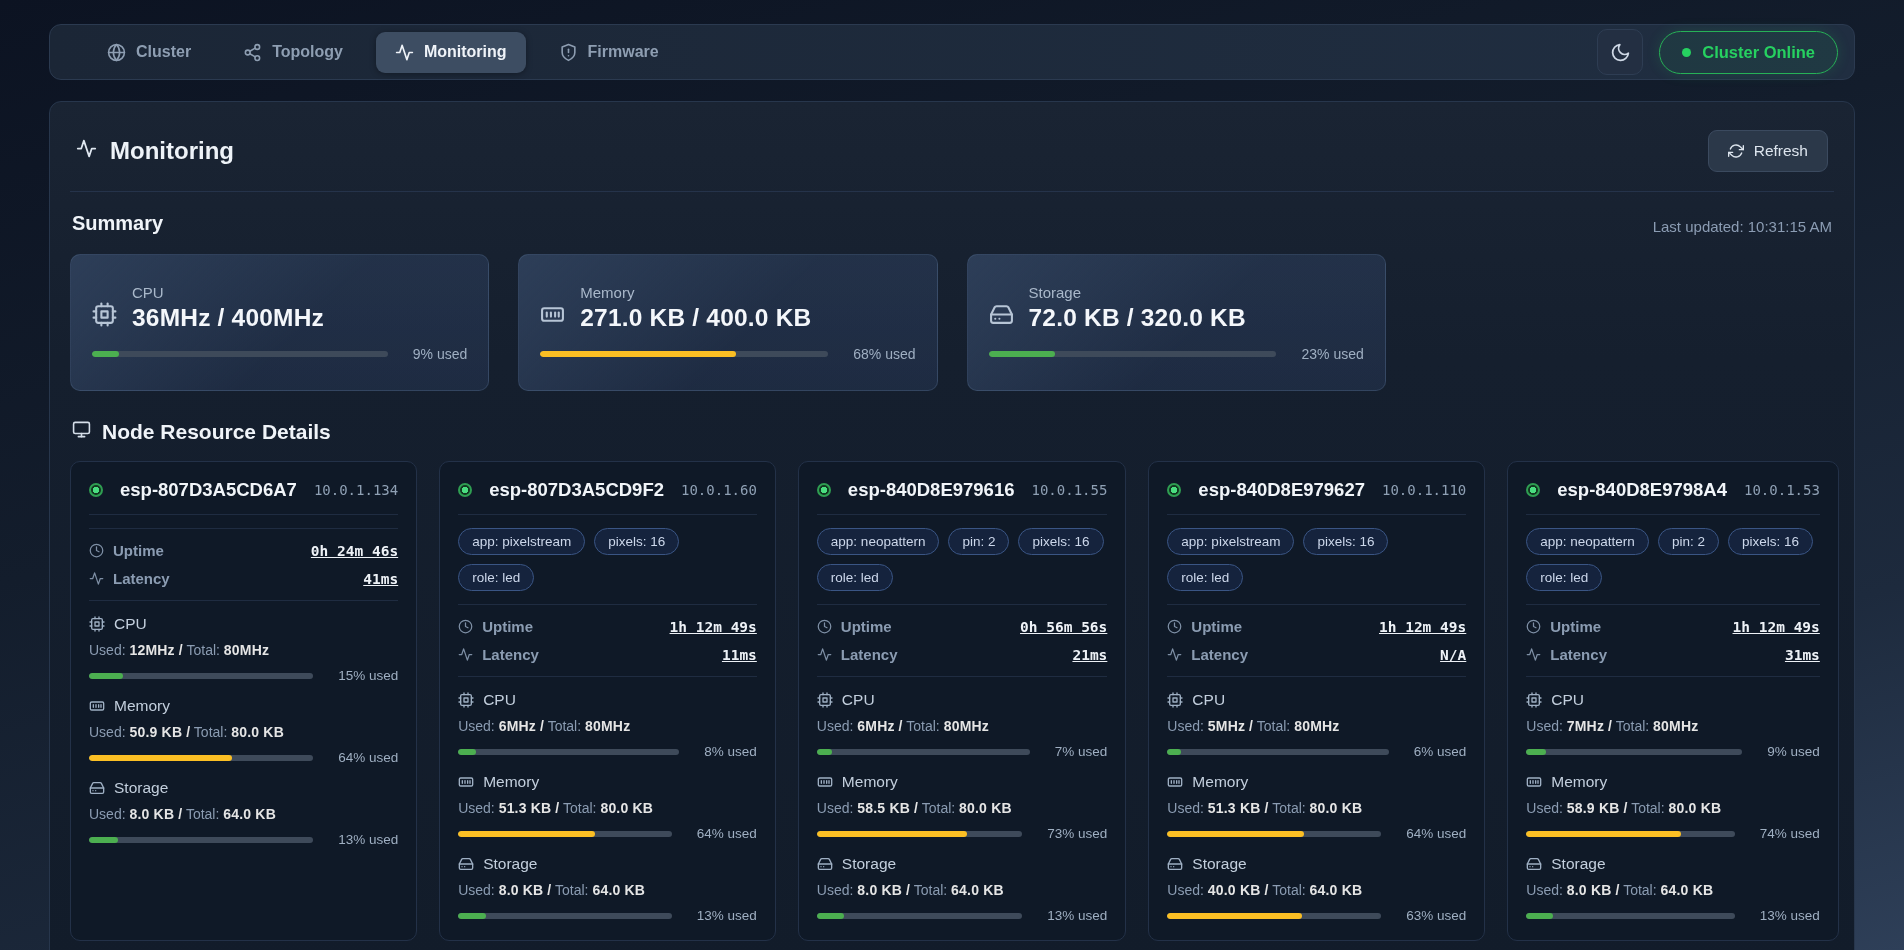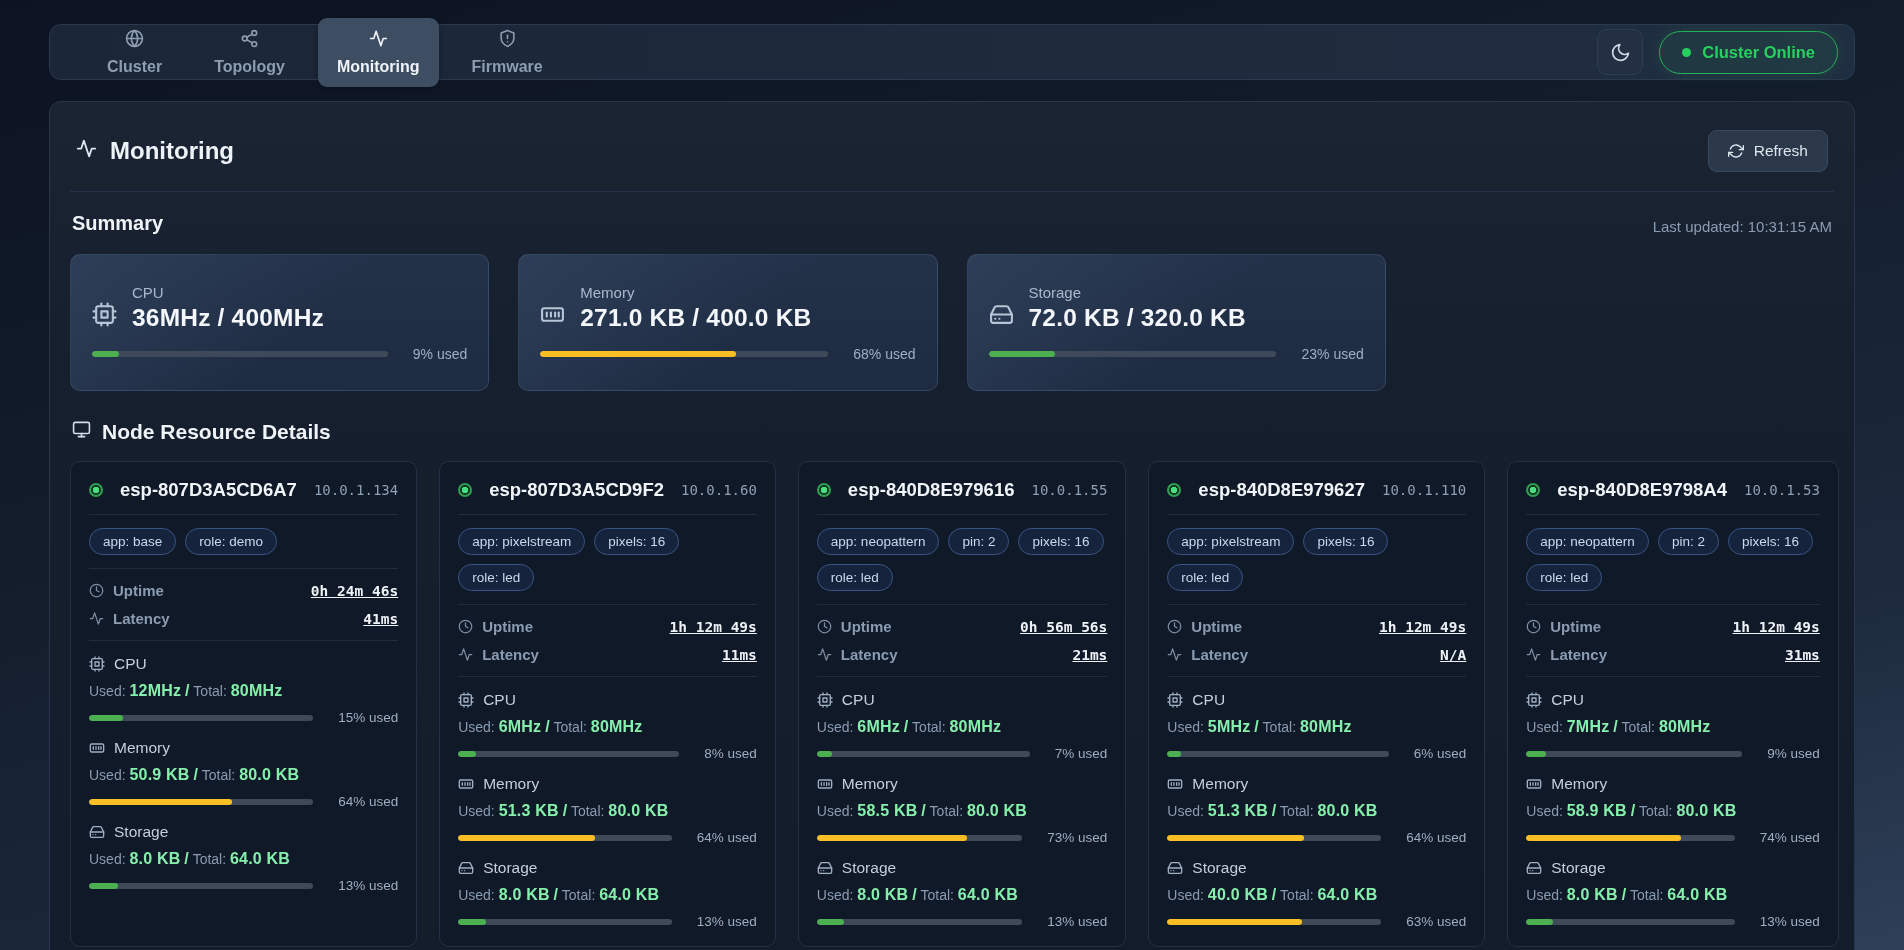--- a/index.html
+++ b/index.html
@@ -20,21 +20,21 @@
     border: 1px solid #2b3a50;
     border-radius: 12px;
     display: flex; align-items: center;
     padding: 0 16px 0 38px;
     gap: 14px;
   }
   .tab {
     display: flex; align-items: center; gap: 10px;
     padding: 11px 19px; border-radius: 9px;
     color: #8e9eb2; font-size: 16px; font-weight: 600;
-    cursor: pointer; white-space: nowrap; flex-direction: column;
+    cursor: pointer; white-space: nowrap;
   }
   .tab .icn { color: #8e9eb2; }
   .tab.active { background: #3d4d62; color: #f0f4f9; box-shadow: 0 1px 6px rgba(0,0,0,.35); }
   .tab.active .icn { color: #f0f4f9; }
   .nav-right { margin-left: auto; display: flex; align-items: center; gap: 16px; }
   .icon-btn {
     width: 46px; height: 46px; border-radius: 10px;
     background: #232f42; border: 1px solid #2e3d53;
     color: #cfd9e6; display: flex; align-items: center; justify-content: center;
     cursor: pointer;
@@ -123,21 +123,21 @@
   .m-row { display: flex; align-items: center; gap: 9px; margin-top: 11px; text-align: center; }
   .m-row:first-of-type { margin-top: 0; }
   .m-row .icn { color: #7e8fa5; }
   .m-label { font-size: 15px; font-weight: bold; color: #8b9cb2; }
   .m-val { margin-left: auto; font-family: "DejaVu Sans Mono", monospace; font-size: 14.5px; font-weight: bold; color: #eef2f7; text-decoration: underline; }
   .res { margin-top: 14px; }
   .res-head { display: flex; align-items: center; gap: 9px; }
   .res-head .icn { color: #9fb0c4; }
   .res-label { font-size: 15.5px; color: #c3cfdd; }
   .res-vals { margin-top: 9px; font-size: 14px; color: #8b9cb2; }
-  .res-vals b { font-size: 16px; color: #86efac; letter-spacing: .2px; }
+  .res-vals b { font-size: 14px; color: #e5e5e5; letter-spacing: .2px; }
   .res .bar-row { margin-top: 10px; }
   .res .pct { font-size: 13.5px; }
 </style>
 </head>
 <body>
 
 <nav class="nav">
   <div id="nav-tabs" style="display:flex;align-items:center;gap:14px;">
   <div class="tab">
     <span class="icn ">
@@ -313,24 +313,20 @@
     <span>Node Resource Details</span>
   </div>
   <div class="n-grid" id="node-grid">
   <div class="n-card">
     <div class="n-head">
       <span class="n-dot"></span>
       <span class="n-name">esp-807D3A5CD6A7</span>
       <span class="n-ip">10.0.1.134</span>
     </div>
     <hr class="n-rule">
-    <div class="badges">
-      <span class="badge">app: base</span>
-          <span class="badge">role: demo</span>
-    </div>
     <hr class="n-rule">
     <div class="m-row">
       <span class="icn m-icn">
             <svg width="15" height="15" viewBox="0 0 24 24" fill="none" stroke="currentColor" stroke-width="2" stroke-linecap="round" stroke-linejoin="round">
               <circle cx="12" cy="12" r="10"></circle>
               <polyline points="12 6 12 12 16 14"></polyline>
             </svg>
           </span>
       <span class="m-label">Uptime</span>
       <span class="m-val">0h 24m 46s</span>

